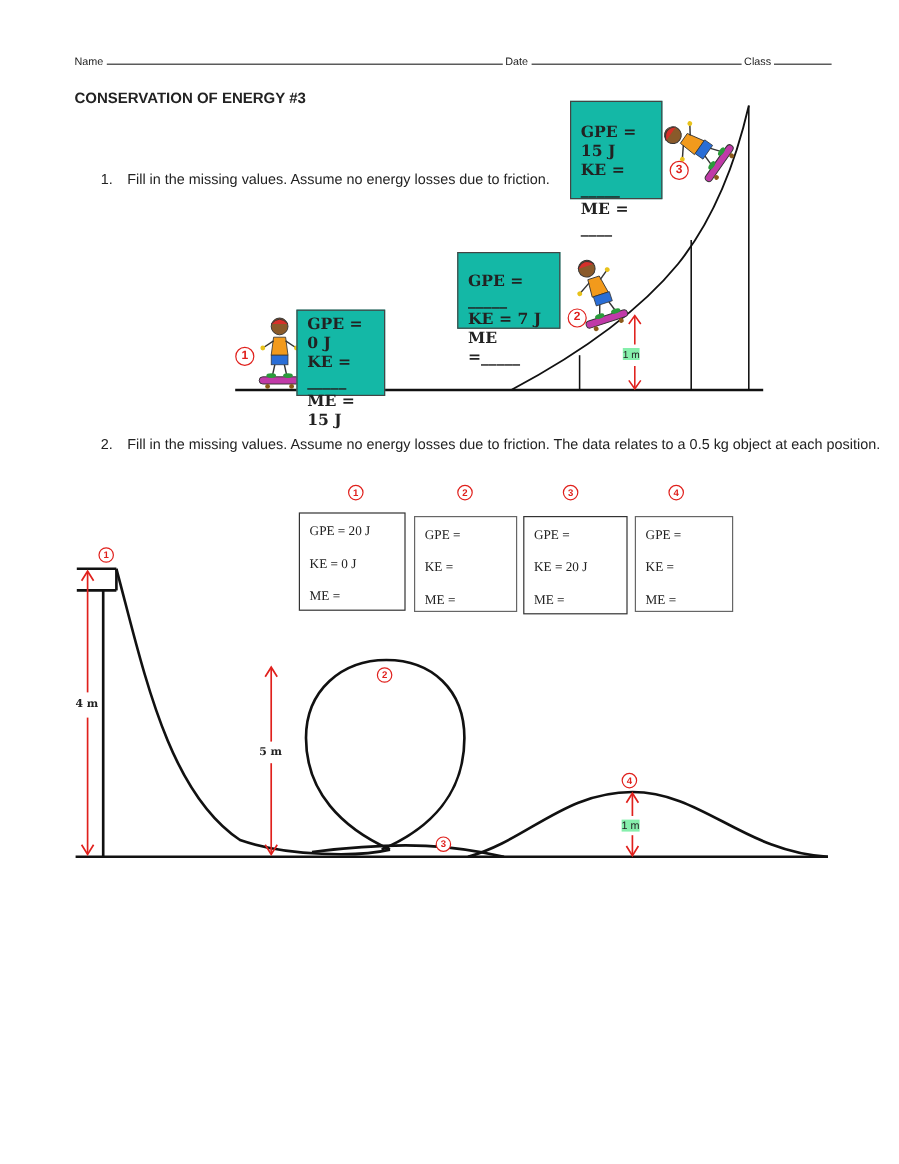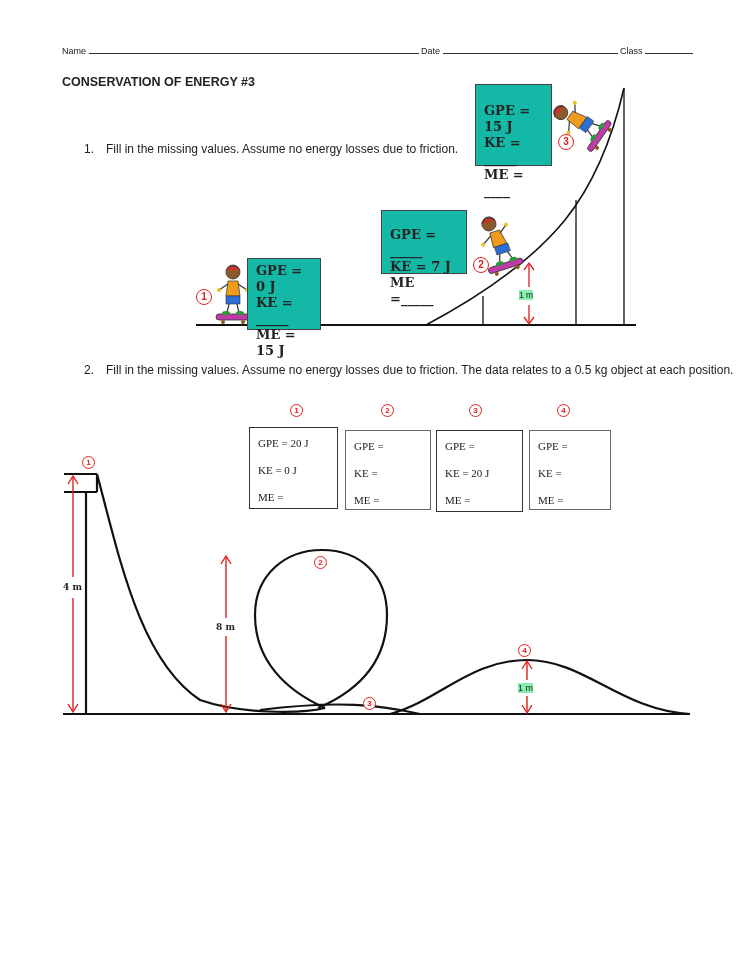--- a/index.html
+++ b/index.html
@@ -199,14 +199,14 @@
   <div>KE =</div>
   <div>ME =</div>
 </div>
 
 <div class="abs redc sm" style="left:82px; top:456px;">1</div>
 <div class="abs redc sm" style="left:314px; top:556px;">2</div>
 <div class="abs redc sm" style="left:363px; top:697px;">3</div>
 <div class="abs redc sm" style="left:518px; top:644px;">4</div>
 
 <div class="abs lbl" style="left:63px; top:582px;">4 m</div>
-<div class="abs lbl" style="left:216px; top:622px;">8 m</div>
+<div class="abs lbl" style="left:216px; top:622px;">5 m</div>
 <div class="abs lbl-sans" style="left:518px; top:683px;">1 m</div>
 
 </body></html>

